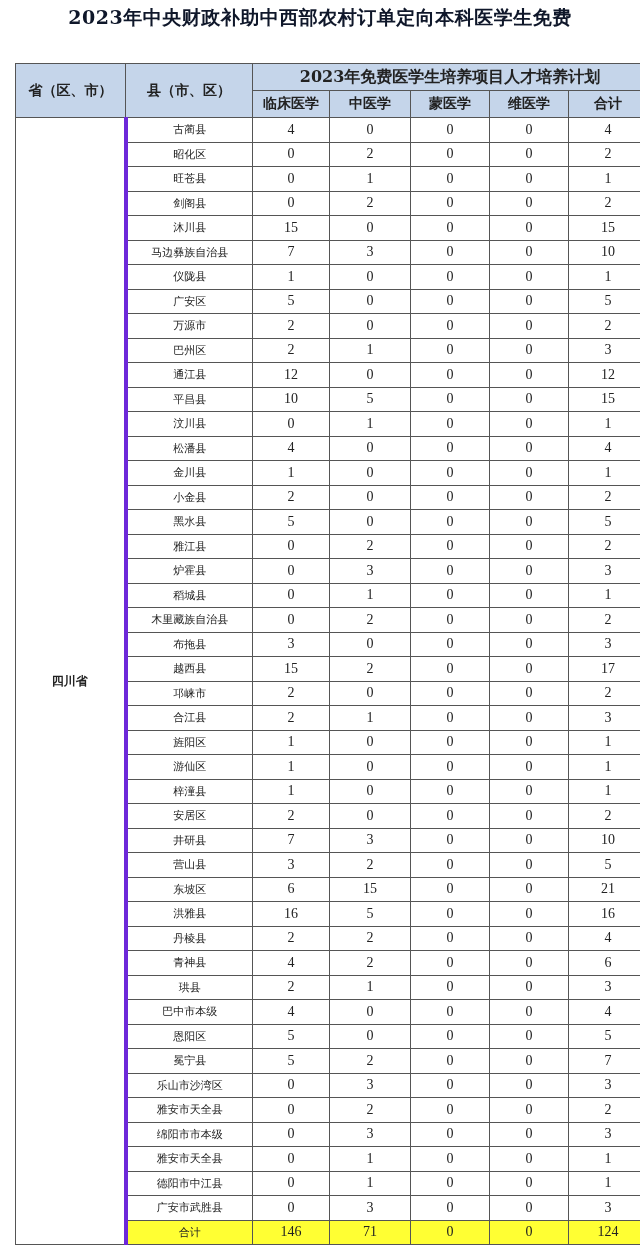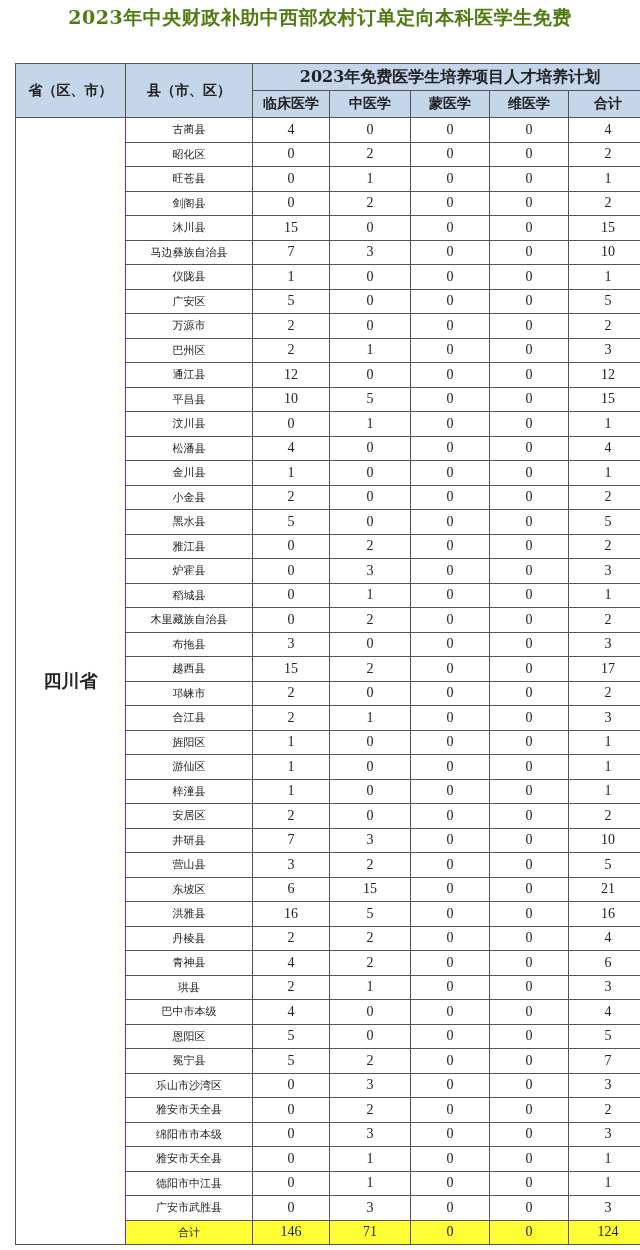--- a/index.html
+++ b/index.html
@@ -22,21 +22,21 @@
     .title {
       position: absolute;
       left: 0;
       top: 4px;
       width: 640px;
       text-align: center;
       font-family: "DejaVu Serif", "Liberation Serif", serif;
       font-weight: bold;
       font-size: 19px;
       line-height: 27px;
-      color: #4d7c0f;
+      color: #0f172a;
       letter-spacing: 0.5px;
     }
     table.plan {
       position: absolute;
       left: 15px;
       top: 63px;
       width: 632px;
       border-collapse: collapse;
       table-layout: fixed;
       font-size: 13px;
@@ -71,22 +71,22 @@
     table.plan tbody td {
       height: 23.5px;
       font-size: 13px;
       color: #222;
     }
     table.plan tbody td.county {
       font-size: 11px;
     }
     table.plan tbody td.province {
       font-weight: bold;
-      font-size: 18px;
-      border-right: 1px solid #6d28d9;
+      font-size: 12px;
+      border-right: 4px solid #6d28d9;
     }
     table.plan tbody td.num {
       font-family: "Liberation Serif", "DejaVu Serif", serif;
       font-size: 14px;
     }
     table.plan tbody tr.total td {
       background: #ffff33;
     }
   </style>
 </head>

